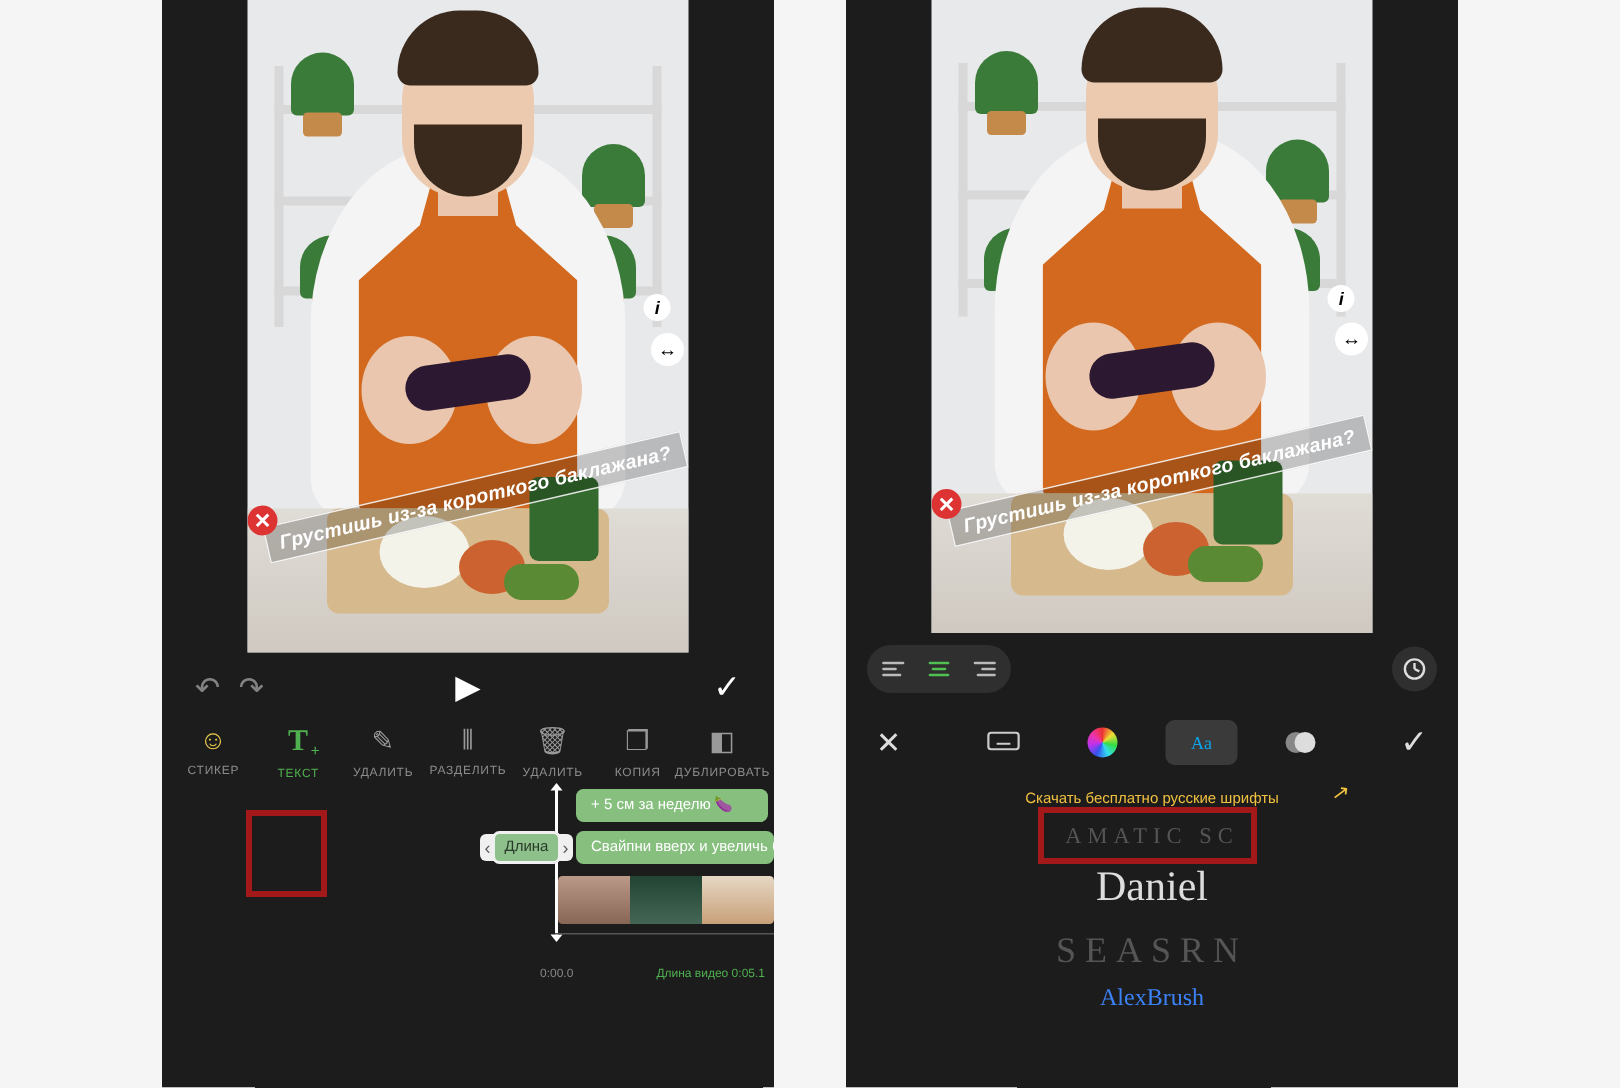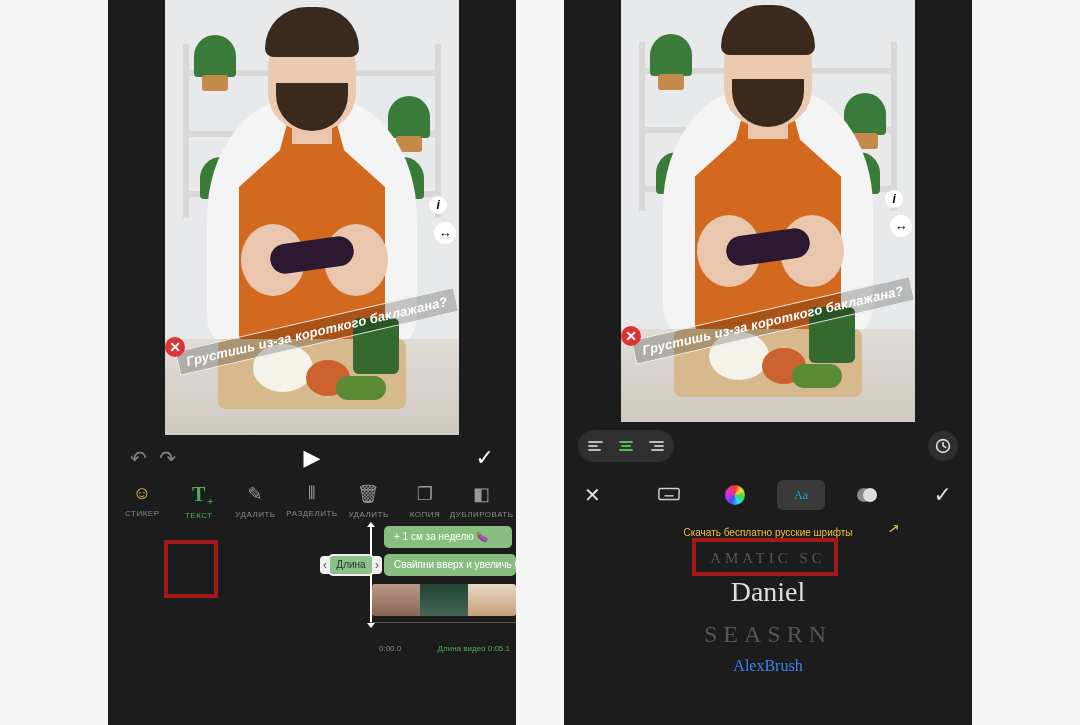--- a/index.html
+++ b/index.html
@@ -200,21 +200,21 @@
   .thumbs .t3{ background:linear-gradient(#e6d8c4,#c8a079); }
 
   .tl-scale{
     position:absolute; top:96px; left:262px; width:146px;
     border-top:1px solid #555;
   }
   .tl-labels{
     position:absolute; bottom:2px; font-size:8px; color:#888;
     width:100%;
   }
-  .tl-labels .z{ position:absolute; left:252px;margin-left:19px; }
+  .tl-labels .z{ position:absolute; left:252px; }
   .tl-labels .dur{ position:absolute; right:6px; color:#50b050; }
 
   
   .align-row{
     display:flex; align-items:center; padding:8px 14px 4px; gap:4px;
   }
   .pill{
     display:flex; background:#2f2f2f; border-radius:20px; padding:3px;
   }
   .pill span{
@@ -369,21 +369,21 @@
       <span>ДУБЛИРОВАТЬ</span>
     </div>
   </div>
 
   <div class="highlight-box" style="left:56px; top:540px; width:54px; height:58px;"></div>
 
   <div class="timeline">
     <div class="tl-center"></div>
 
     <div class="clip-green g1">
-      <span>+ 1 см за неделю 🍆</span>
+      <span>+ 5 см за неделю 🍆</span>
     </div>
 
     <div class="clip-sel">
       <span class="hdl l">‹</span>
       <span>Длина</span>
       <span class="hdl r">›</span>
     </div>
 
     <div class="clip-green g2">
       <span>Свайпни вверх и увеличь бак</span>

